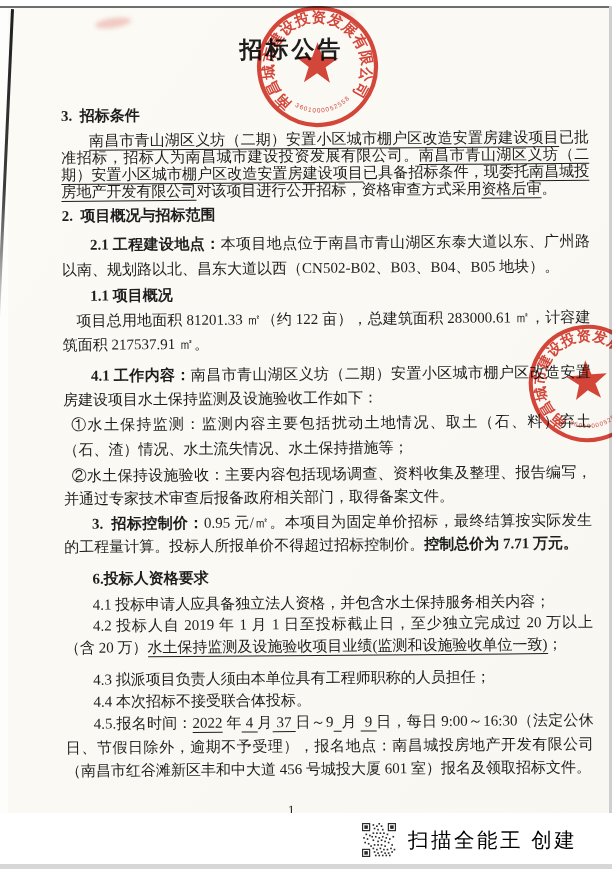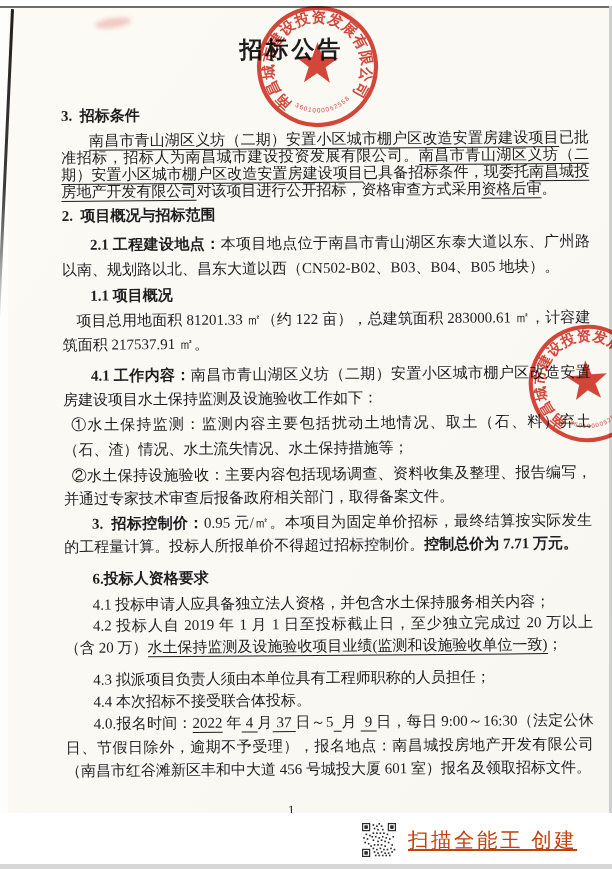--- a/index.html
+++ b/index.html
@@ -59,22 +59,22 @@
   
   .seal{position:absolute;mix-blend-mode:multiply;opacity:.92;}
   .seal text{font-family:"Liberation Sans","DejaVu Sans",sans-serif;}
   #seal1{left:252px;top:-5px;width:131px;height:131px;transform:rotate(-8deg);}
   #seal2{left:524px;top:314px;width:127px;height:127px;transform:rotate(-14deg);}
 
   
   .wm{position:absolute;left:0;top:813px;width:612px;height:56px;background:#ffffff;}
   .qr{position:absolute;left:362px;top:10px;width:34px;height:34px;}
   .wm-text{
-    position:absolute;left:408px;top:13px;font-size:20.5px;color:#c2410c;
-    letter-spacing:2.5px;font-family:"Liberation Sans","DejaVu Sans",sans-serif;text-decoration:underline;
+    position:absolute;left:408px;top:13px;font-size:20.5px;color:#000000;
+    letter-spacing:2.5px;font-family:"Liberation Sans","DejaVu Sans",sans-serif;
   }
   .bottom-strip{position:absolute;left:0;top:864px;width:612px;height:5px;background:#d7d7d7;}
 </style>
 </head>
 <body>
 
 <div class="photo">
   <div class="left-gutter"></div>
   <div class="spine-line"></div>
   <div class="top-edge"></div>
@@ -92,21 +92,21 @@
     <div class="blk parea"><span>项目总用地面积 81201.33 ㎡（约 122 亩），总建筑面积 283000.61 ㎡，计容建筑面积 217537.91 ㎡。</span></div>
     <div class="blk p23"><span class="b">4.1 工作内容：</span><span>南昌市青山湖区义坊（二期）安置小区城市棚户区改造安置房建设项目水土保持监测及设施验收工作如下：</span></div>
     <div class="blk pc1"><span>①水土保持监测：监测内容主要包括扰动土地情况、取土（石、料）弃土（石、渣）情况、水土流失情况、水土保持措施等；</span></div>
     <div class="blk pc2"><span>②水土保持设施验收：主要内容包括现场调查、资料收集及整理、报告编写，并通过专家技术审查后报备政府相关部门，取得备案文件。</span></div>
     <div class="blk p3"><span class="b">3.  招标控制价：</span><span>0.95 元/㎡。本项目为固定单价招标，最终结算按实际发生的工程量计算。投标人所报单价不得超过招标控制价。</span><span class="b">控制总价为 7.71 万元。</span></div>
     <div class="blk h4"><span class="b">6.投标人资格要求</span></div>
     <div class="blk p41"><span>4.1 投标申请人应具备独立法人资格，并包含水土保持服务相关内容；</span></div>
     <div class="blk p42"><span>4.2 投标人自 2019 年 1 月 1 日至投标截止日，至少独立完成过 20 万以上（含 20 万）</span><span class="u">水土保持监测及设施验收项目业绩(监测和设施验收单位一致)</span><span>；</span></div>
     <div class="blk p43"><span>4.3 拟派项目负责人须由本单位具有工程师职称的人员担任；</span></div>
     <div class="blk p44"><span>4.4 本次招标不接受联合体投标。</span></div>
-    <div class="blk p45"><span>4.0.报名时间：</span><span class="u">2022</span><span> 年</span><span class="u"> 4 </span><span>月</span><span class="u"> 37 </span><span>日～5</span><span class="u">  </span><span>月 </span><span class="u"> 9 </span><span>日，每日 9:00～16:30（法定公休日、节假日除外，逾期不予受理），报名地点：南昌城投房地产开发有限公司（南昌市红谷滩新区丰和中大道 456 号城投大厦 601 室）报名及领取招标文件。</span></div>
+    <div class="blk p45"><span>4.5.报名时间：</span><span class="u">2022</span><span> 年</span><span class="u"> 4 </span><span>月</span><span class="u"> 37 </span><span>日～9</span><span class="u">  </span><span>月 </span><span class="u"> 9 </span><span>日，每日 9:00～16:30（法定公休日、节假日除外，逾期不予受理），报名地点：南昌城投房地产开发有限公司（南昌市红谷滩新区丰和中大道 456 号城投大厦 601 室）报名及领取招标文件。</span></div>
     <div class="blk pageno">1</div>
   </div>
 
   <svg id="seal1" class="seal" viewBox="0 0 130 130">
     <circle cx="65" cy="65" r="58" fill="none" stroke="#d5372b" stroke-width="4.2"></circle>
     <path id="arcT1" d="M65,109 A44,44 0 1,1 65.01,109" fill="none"></path>
     <text fill="#d5372b" font-size="14.5" font-weight="bold" letter-spacing="0.5">
       <textPath href="#arcT1" startOffset="50%" text-anchor="middle">南昌城市建设投资发展有限公司</textPath>
     </text>
     <path id="arcB1" d="M25,85 A44,44 0 0,0 105,85" fill="none"></path>

